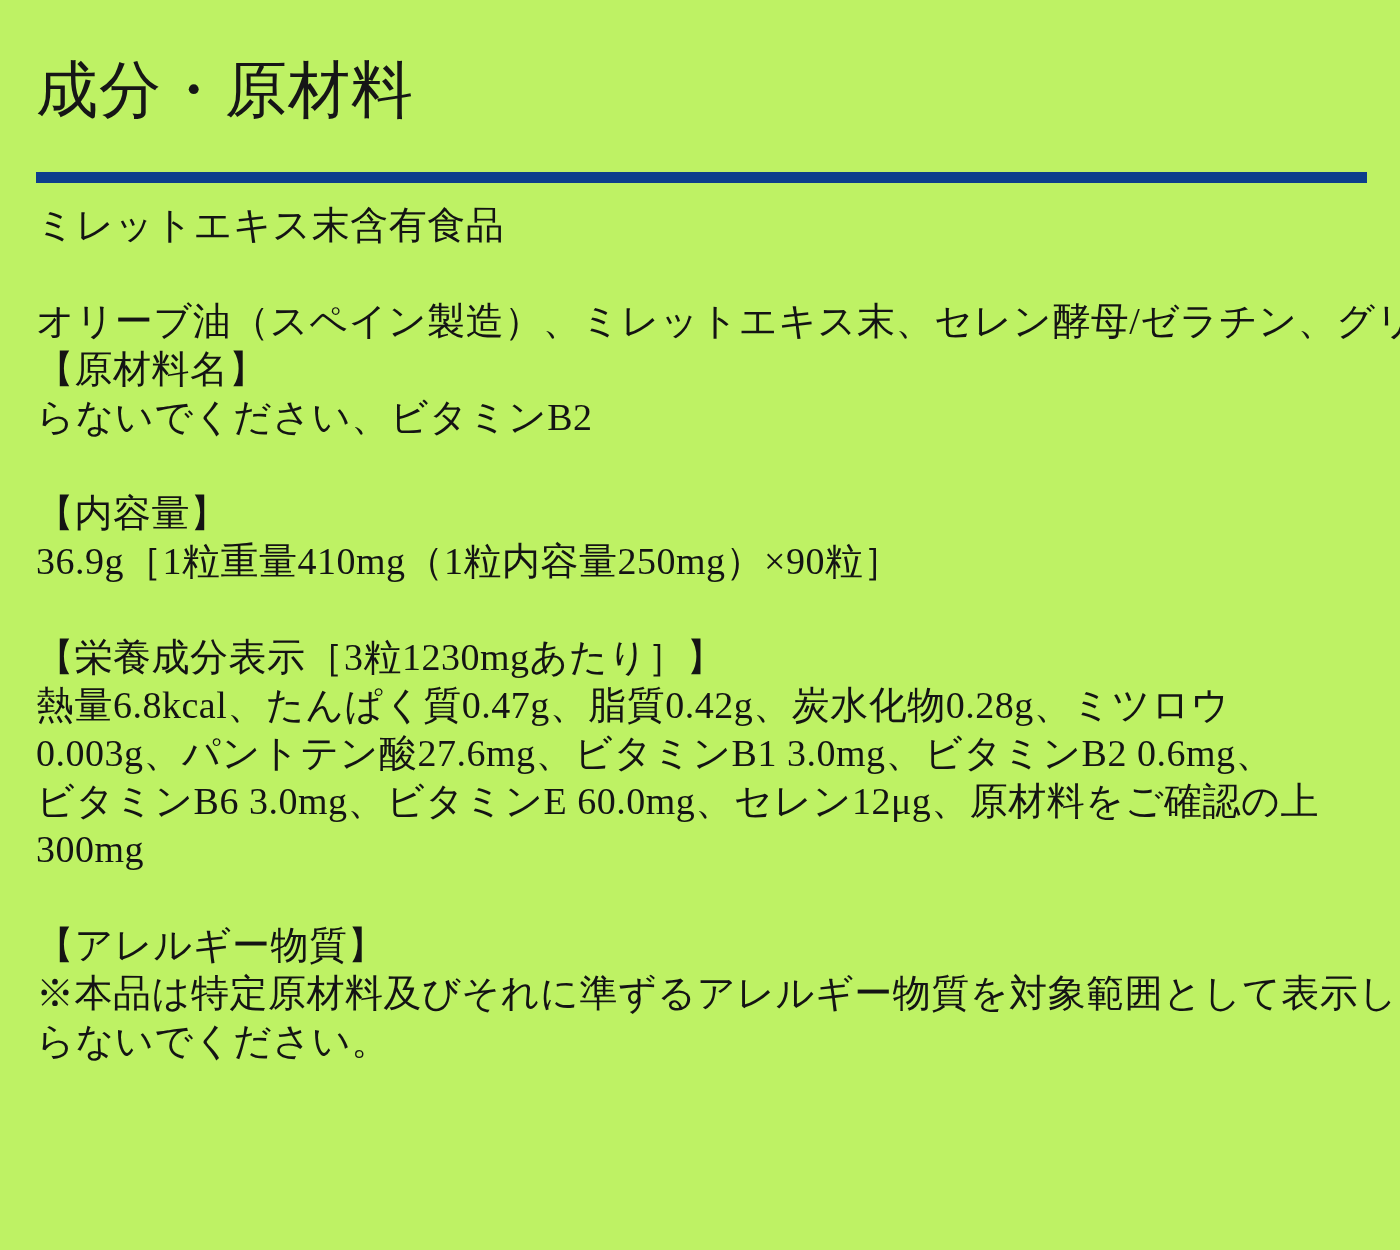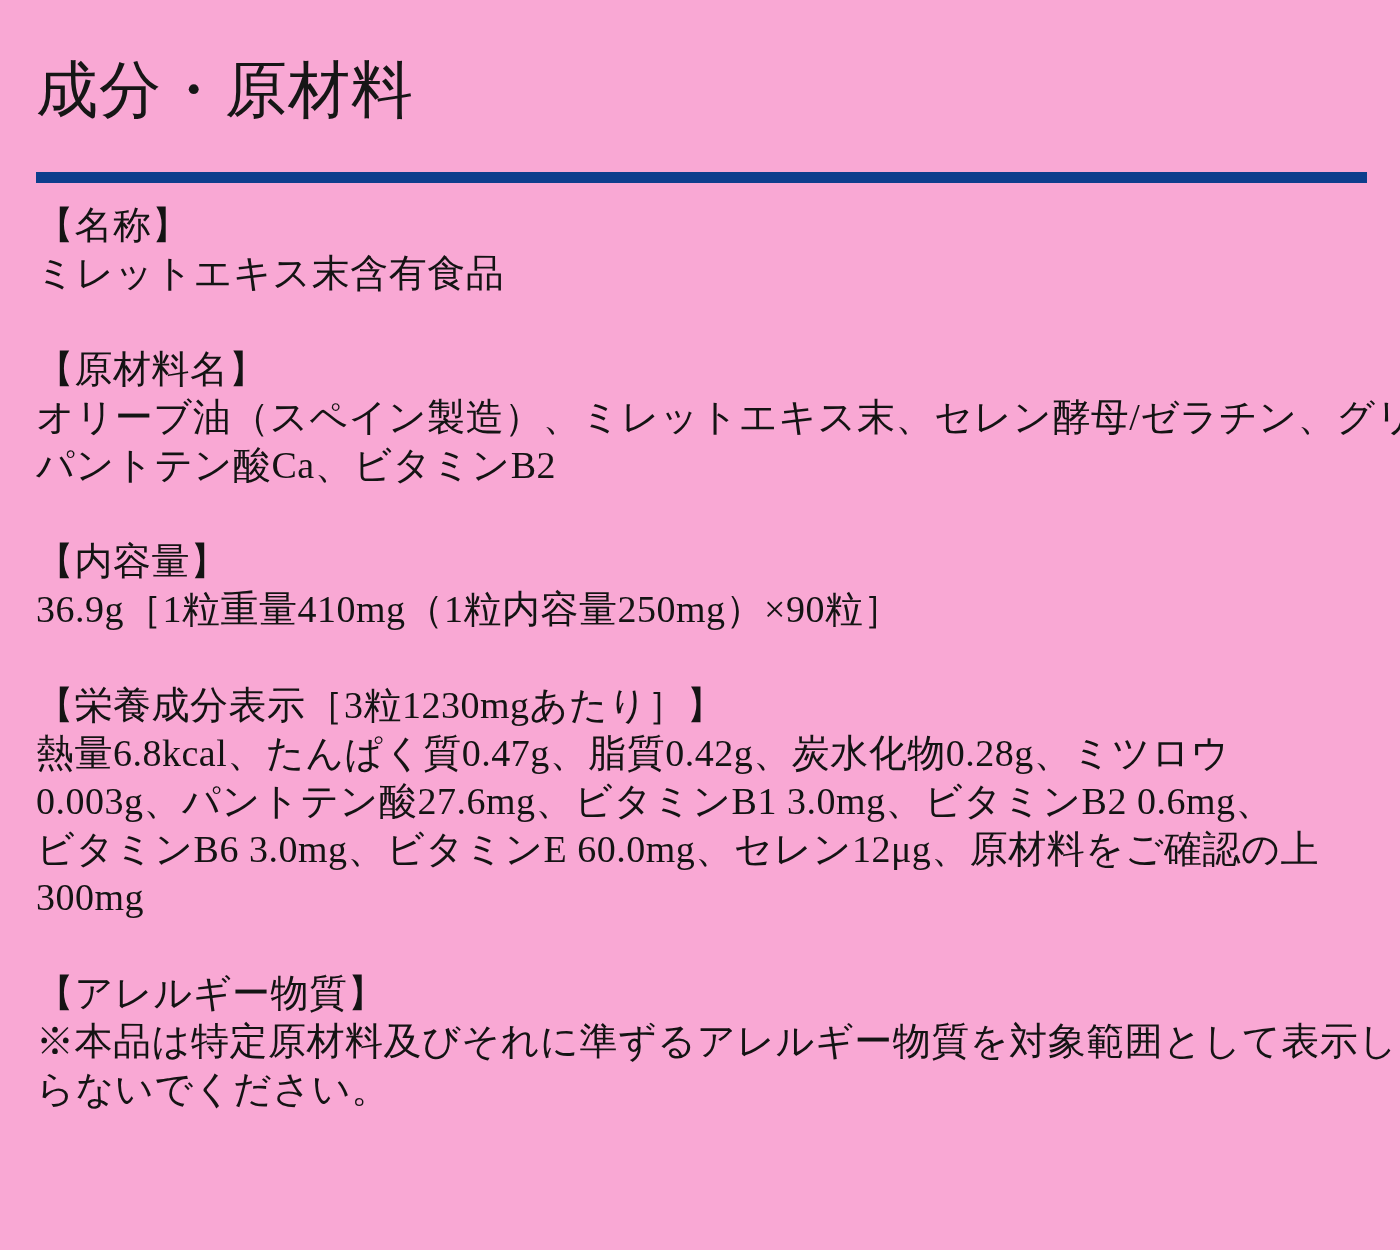--- a/index.html
+++ b/index.html
@@ -5,21 +5,21 @@
   html, body {
     margin: 0;
     padding: 0;
     background: #ffffff;
   }
   .page {
     position: relative;
     width: 1400px;
     height: 1250px;
     box-sizing: border-box;
-    background: #f9a8d4;
+    background: #bef264;
     color: #141414;
     font-family: "Liberation Serif", "DejaVu Serif", serif;
     padding: 8px 34px 0 36px;
     overflow: hidden;
   }
   .page-title {
     font-size: 62px;
     line-height: 1.3;
     font-weight: 500;
     color: #161616;
@@ -54,28 +54,27 @@
 
 <div class="page">
 
   <h1 class="page-title">成分・原材料</h1>
 
   <div class="title-underline" style="background-color: rgb(13, 62, 140);"></div>
 
   <div class="content">
 
     <div class="section">
-      <div class="line">【名称】</div>
       <div class="line">ミレットエキス末含有食品</div>
     </div>
 
     <div class="section">
+      <div class="line">オリーブ油（スペイン製造）、ミレットエキス末、セレン酵母/ゼラチン、グリ</div>
       <div class="line">【原材料名】</div>
-      <div class="line">オリーブ油（スペイン製造）、ミレットエキス末、セレン酵母/ゼラチン、グリ</div>
-      <div class="line">パントテン酸Ca、ビタミンB2</div>
+      <div class="line">らないでください、ビタミンB2</div>
     </div>
 
     <div class="section">
       <div class="line">【内容量】</div>
       <div class="line">36.9g［1粒重量410mg（1粒内容量250mg）×90粒］</div>
     </div>
 
     <div class="section">
       <div class="line">【栄養成分表示［3粒1230mgあたり］】</div>
       <div class="line">熱量6.8kcal、たんぱく質0.47g、脂質0.42g、炭水化物0.28g、ミツロウ</div>

